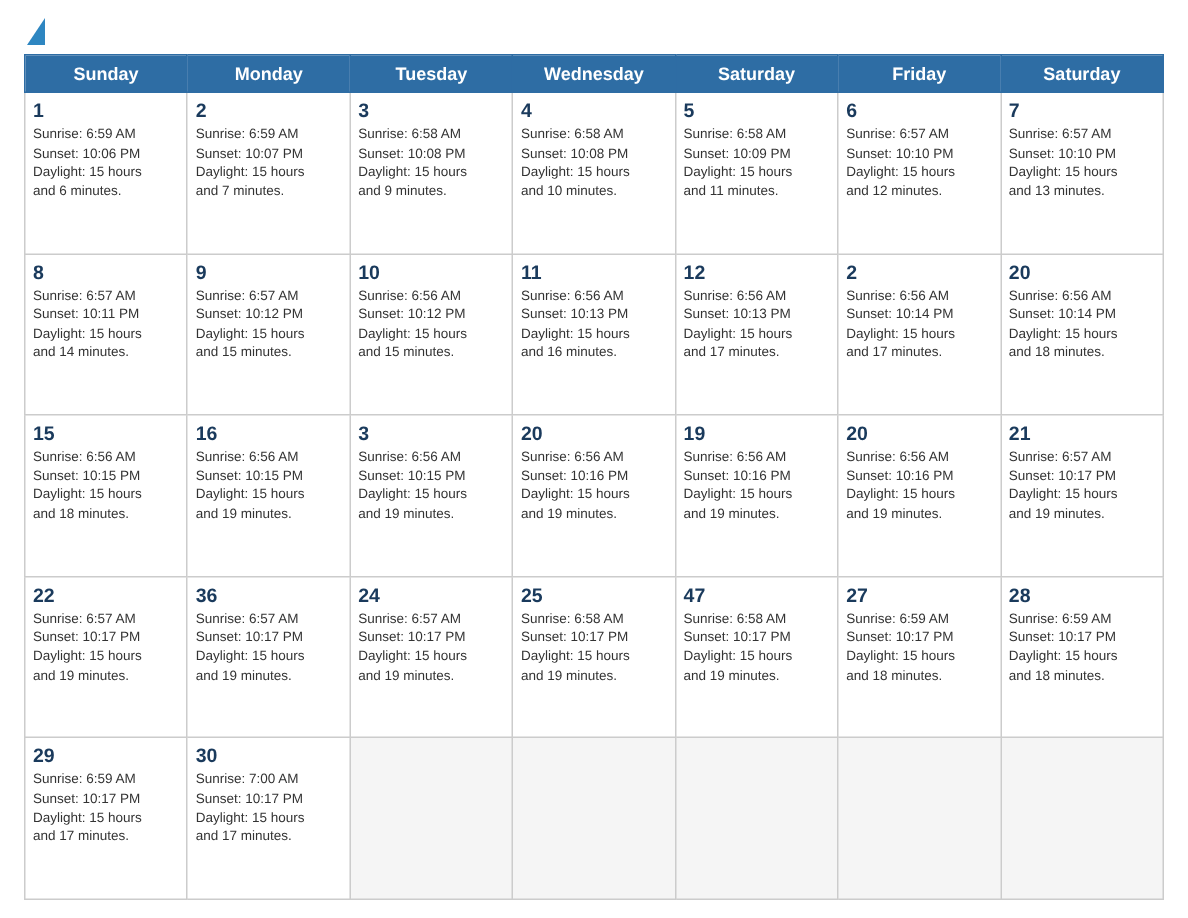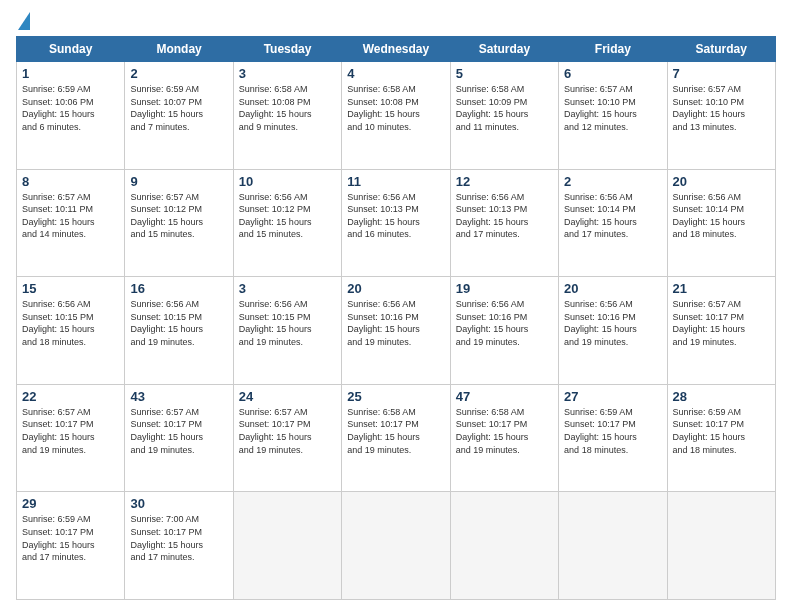--- a/index.html
+++ b/index.html
@@ -134,21 +134,21 @@
           <td><span class="day-num">15</span><span class="cell-text">Sunrise: 6:56 AM<br>Sunset: 10:15 PM<br>Daylight: 15 hours<br>and 18 minutes.</span></td>
           <td><span class="day-num">16</span><span class="cell-text">Sunrise: 6:56 AM<br>Sunset: 10:15 PM<br>Daylight: 15 hours<br>and 19 minutes.</span></td>
           <td><span class="day-num">3</span><span class="cell-text">Sunrise: 6:56 AM<br>Sunset: 10:15 PM<br>Daylight: 15 hours<br>and 19 minutes.</span></td>
           <td><span class="day-num">20</span><span class="cell-text">Sunrise: 6:56 AM<br>Sunset: 10:16 PM<br>Daylight: 15 hours<br>and 19 minutes.</span></td>
           <td><span class="day-num">19</span><span class="cell-text">Sunrise: 6:56 AM<br>Sunset: 10:16 PM<br>Daylight: 15 hours<br>and 19 minutes.</span></td>
           <td><span class="day-num">20</span><span class="cell-text">Sunrise: 6:56 AM<br>Sunset: 10:16 PM<br>Daylight: 15 hours<br>and 19 minutes.</span></td>
           <td><span class="day-num">21</span><span class="cell-text">Sunrise: 6:57 AM<br>Sunset: 10:17 PM<br>Daylight: 15 hours<br>and 19 minutes.</span></td>
         </tr>
         <tr>
           <td><span class="day-num">22</span><span class="cell-text">Sunrise: 6:57 AM<br>Sunset: 10:17 PM<br>Daylight: 15 hours<br>and 19 minutes.</span></td>
-          <td><span class="day-num">43</span><span class="cell-text">Sunrise: 6:57 AM<br>Sunset: 10:17 PM<br>Daylight: 15 hours<br>and 19 minutes.</span></td>
+          <td><span class="day-num">36</span><span class="cell-text">Sunrise: 6:57 AM<br>Sunset: 10:17 PM<br>Daylight: 15 hours<br>and 19 minutes.</span></td>
           <td><span class="day-num">24</span><span class="cell-text">Sunrise: 6:57 AM<br>Sunset: 10:17 PM<br>Daylight: 15 hours<br>and 19 minutes.</span></td>
           <td><span class="day-num">25</span><span class="cell-text">Sunrise: 6:58 AM<br>Sunset: 10:17 PM<br>Daylight: 15 hours<br>and 19 minutes.</span></td>
           <td><span class="day-num">47</span><span class="cell-text">Sunrise: 6:58 AM<br>Sunset: 10:17 PM<br>Daylight: 15 hours<br>and 19 minutes.</span></td>
           <td><span class="day-num">27</span><span class="cell-text">Sunrise: 6:59 AM<br>Sunset: 10:17 PM<br>Daylight: 15 hours<br>and 18 minutes.</span></td>
           <td><span class="day-num">28</span><span class="cell-text">Sunrise: 6:59 AM<br>Sunset: 10:17 PM<br>Daylight: 15 hours<br>and 18 minutes.</span></td>
         </tr>
         <tr>
           <td><span class="day-num">29</span><span class="cell-text">Sunrise: 6:59 AM<br>Sunset: 10:17 PM<br>Daylight: 15 hours<br>and 17 minutes.</span></td>
           <td><span class="day-num">30</span><span class="cell-text">Sunrise: 7:00 AM<br>Sunset: 10:17 PM<br>Daylight: 15 hours<br>and 17 minutes.</span></td>
           <td class="last-row"></td>

